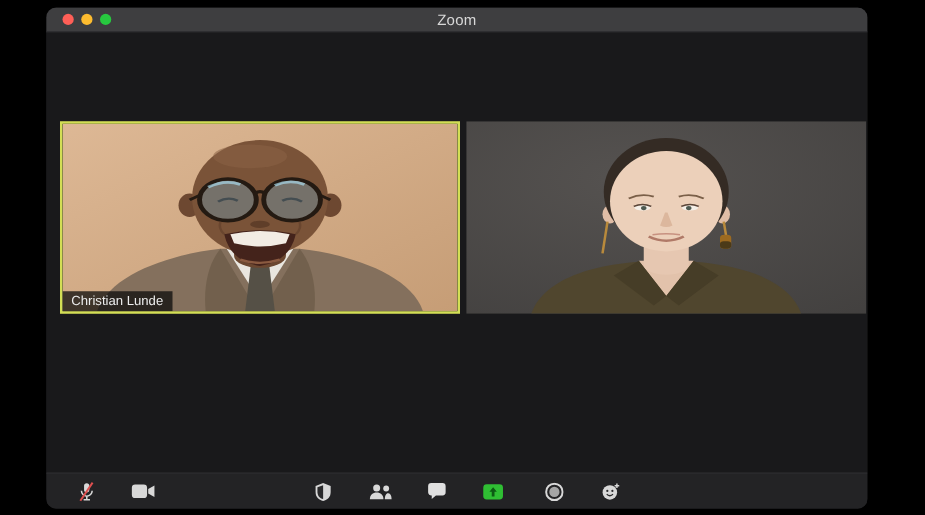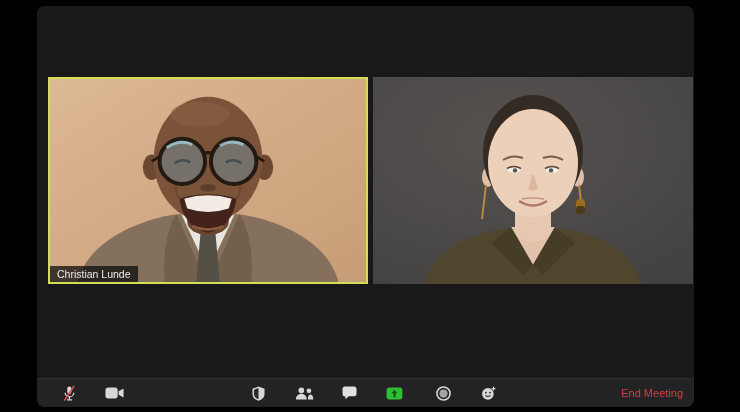--- a/index.html
+++ b/index.html
@@ -17,21 +17,21 @@
   .title-text { font-size:12px; color:#d8d8d8; font-weight:500; letter-spacing:.2px; }
   .lights { position:absolute; left:13px; top:0; height:100%; display:flex;
             align-items:center; gap:6px; }
   .light { width:9px; height:9px; border-radius:50%; display:inline-block; }
   .light.red    { background:#ff5f57; }
   .light.yellow { background:#fdbc2f; }
   .light.green  { background:#27c93f; }
 
   
   .content { flex:1 1 auto; position:relative; background:#19191b; }
-  .tile { position:absolute; top:71px; width:320px; height:207px;
+  .tile { position:absolute; top:71px; width:320px; height:154px;
           background:#2a2a2a; overflow:hidden; }
   .tile.left  { left:11px;  border:2px solid #d3de55; }
   .tile.right { left:336px; }
   .tile svg { display:block; width:100%; height:100%; }
 
   .name-chip { position:absolute; left:0; bottom:0; background:rgba(12,12,12,.75);
                color:#ececec; font-size:10.5px; line-height:16px; padding:0 7px;
                white-space:nowrap; }
 
   
@@ -49,20 +49,28 @@
   .tb-reactions    { left:438px; }
   .end-meeting { position:absolute; right:11px; top:0; height:100%;
                  display:flex; align-items:center; cursor:pointer;
                  color:#ce4040; font-size:11px; font-weight:500; }
 </style>
 </head>
 <body>
 
 <div class="window">
 
+  <div class="titlebar">
+    <div class="lights">
+      <span class="light red"></span>
+      <span class="light yellow"></span>
+      <span class="light green"></span>
+    </div>
+    <span class="title-text">Zoom</span>
+  </div>
 
   <div class="content">
 
     <div class="tile left">
       <svg viewBox="0 0 320 207" preserveAspectRatio="none">
         <defs>
           <linearGradient id="bgL" x1="0" y1="0" x2="1" y2="1">
             <stop offset="0" stop-color="#ddb895"></stop>
             <stop offset="1" stop-color="#c69d76"></stop>
           </linearGradient>
@@ -214,15 +222,14 @@
     <span class="tb-btn tb-reactions">
       <svg width="15" height="15" viewBox="0 0 17 17">
         <circle cx="7.8" cy="9" r="6.6" fill="#d8d8d8"></circle>
         <circle cx="5.5" cy="7.6" r="1" fill="#2a2a2c"></circle>
         <circle cx="10.1" cy="7.6" r="1" fill="#2a2a2c"></circle>
         <path d="M5 10.6 a3.5 3.5 0 0 0 5.6 0" fill="none" stroke="#2a2a2c" stroke-width="1.2"></path>
         <path d="M14.2 0.8 v4.2 M12.1 2.9 h4.2" stroke="#d8d8d8" stroke-width="1.3"></path>
       </svg>
     </span>
 
-    <span class="end-meeting">End Meeting</span>
   </div>
 </div>
 
 </body></html>

